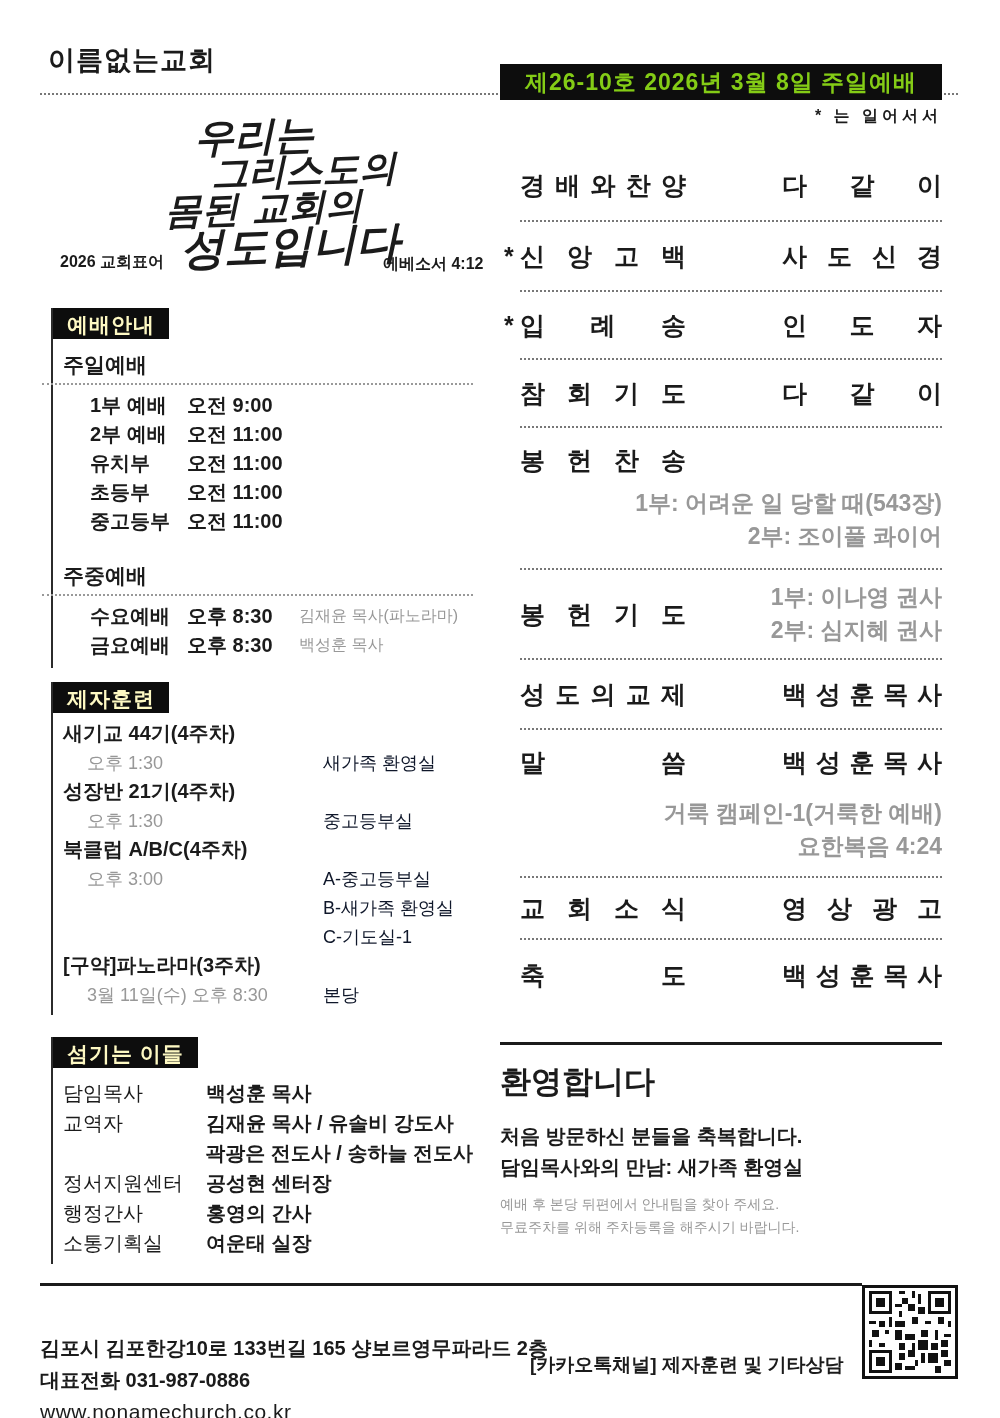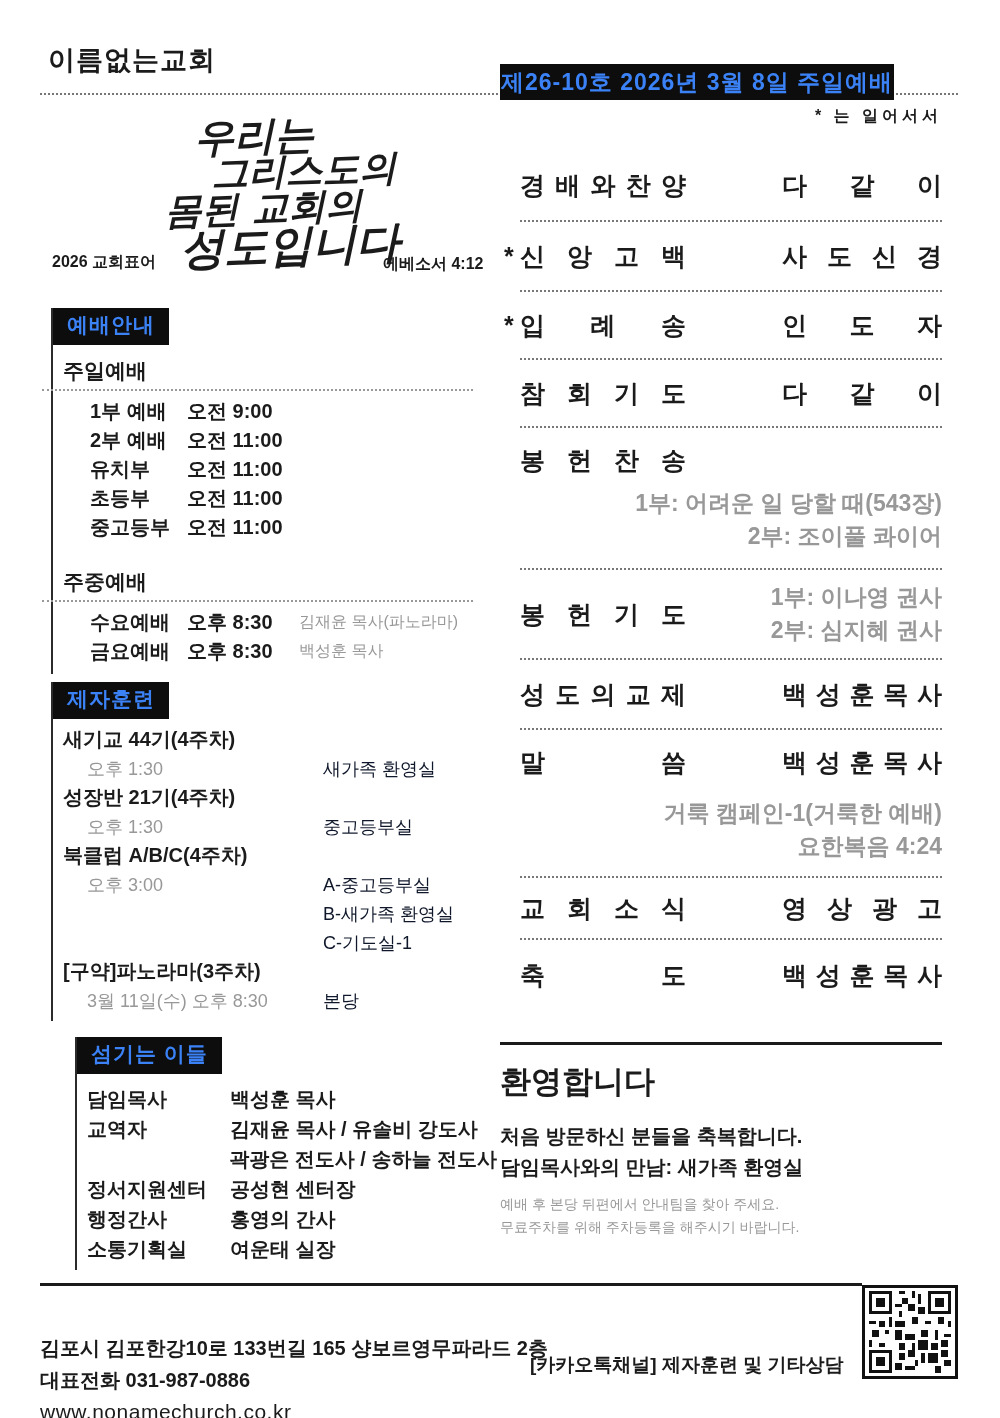--- a/index.html
+++ b/index.html
@@ -4,50 +4,50 @@
 <style>
   html,body{margin:0;padding:0;background:#ffffff;}
   .page{
     position:relative;width:1000px;height:1418px;background:#ffffff;
     font-family:"Liberation Sans",sans-serif;color:#1b1b1b;overflow:hidden;
   }
   
   .church-name{position:absolute;left:48px;top:42px;font-size:27px;font-weight:bold;letter-spacing:1px;}
   .top-dotline{position:absolute;left:40px;top:93px;width:918px;border-bottom:2px dotted #777;}
   .issue-bar{
-    position:absolute;left:500px;top:64px;width:394px;height:36px;background:#0d0d0d;color:#3b82f6;
+    position:absolute;left:500px;top:64px;width:442px;height:36px;background:#0d0d0d;color:#84cc16;
     font-size:23px;font-weight:bold;display:flex;align-items:center;justify-content:center;letter-spacing:1px;z-index:2;
   }
   .standing-note{position:absolute;right:58px;top:106px;font-size:16px;font-weight:bold;letter-spacing:4px;}
   
   .calli{position:absolute;left:150px;top:116px;width:260px;transform:rotate(-2deg);
     font-family:"DejaVu Serif",serif;font-style:italic;font-weight:bold;line-height:0.96;}
   .calli .l1{font-size:40px;margin-left:46px;}
   .calli .l2{font-size:37px;margin-left:62px;}
   .calli .l3{font-size:37px;margin-left:14px;}
   .calli .l4{font-size:44px;margin-left:28px;}
-  .motto-label{position:absolute;left:52px;top:252px;font-size:16px;font-weight:bold;}
+  .motto-label{position:absolute;left:60px;top:252px;font-size:16px;font-weight:bold;}
   .motto-verse{position:absolute;left:383px;top:254px;font-size:16px;font-weight:bold;}
   
   .panel{position:absolute;left:51px;width:420px;border-left:2px solid #2b2b2b;}
-  .badge{display:inline-block;background:#0d0d0d;color:#3b82f6;font-size:21px;font-weight:bold;
-    padding:3px 14px 6px 14px;letter-spacing:1px;}
+  .badge{display:inline-block;background:#0d0d0d;color:#fef9c3;font-size:21px;font-weight:bold;
+    padding:3px 14px 0 14px;letter-spacing:1px;}
   .pdot{border-bottom:2px dotted #999;margin:2px 0 6px -11px;}
   .wheading{font-size:21px;font-weight:bold;margin:12px 0 4px 10px;}
   .wrow{display:flex;height:29px;align-items:center;}
   .wname{width:97px;margin-left:37px;font-weight:bold;font-size:20px;white-space:nowrap;}
   .wtime{width:112px;font-weight:bold;font-size:20px;white-space:nowrap;}
   .wnote{color:#989898;font-size:16px;white-space:nowrap;}
   .gap14{height:14px;}
   .dname{font-size:20px;font-weight:bold;margin-left:10px;height:29px;display:flex;align-items:center;white-space:nowrap;}
   .drow{display:flex;height:29px;align-items:center;}
   .dtime{margin-left:34px;width:236px;color:#989898;font-size:18px;white-space:nowrap;}
   .dplace{color:#0f172a;font-size:18px;white-space:nowrap;}
   .srow{display:flex;height:30px;align-items:center;margin-left:10px;}
-  .srole{width:143px;font-weight:bold;font-size:20px;white-space:nowrap;}
+  .srole{width:143px;font-weight:normal;font-size:20px;white-space:nowrap;}
   .sname{font-weight:bold;font-size:20px;white-space:nowrap;}
   .mt10{margin-top:10px;} .mt6{margin-top:6px;}
   
   .order{position:absolute;left:520px;top:150px;width:422px;}
   .ow-row{position:relative;border-bottom:2px dotted #777;box-sizing:border-box;}
   .ow-row.last{border-bottom:none;}
   .h72{height:72px;} .h70{height:70px;} .h68{height:68px;} .h142{height:142px;}
   .h90{height:90px;} .h62{height:62px;} .h148{height:148px;}
   .ow-line{display:flex;align-items:center;height:100%;position:relative;}
   .ow-line.top{height:auto;padding-top:16px;}
@@ -161,21 +161,21 @@
       <span class="dplace">C-기도실-1</span>
     </div>
     <div class="dname">[구약]파노라마(3주차)</div>
     <div class="drow">
       <span class="dtime">3월 11일(수) 오후 8:30</span>
       <span class="dplace">본당</span>
     </div>
     <div style="height:6px;"></div>
   </div>
 
-  <div class="panel" style="top:1037px;margin-left:24px;">
+  <div class="panel" style="top:1037px;">
     <span class="badge">섬기는 이들</span>
     <div class="mt10"></div>
     <div class="srow">
       <span class="srole">담임목사</span>
       <span class="sname">백성훈 목사</span>
     </div>
     <div class="srow">
       <span class="srole">교역자</span>
       <span class="sname">김재윤 목사 / 유솔비 강도사</span>
     </div>

